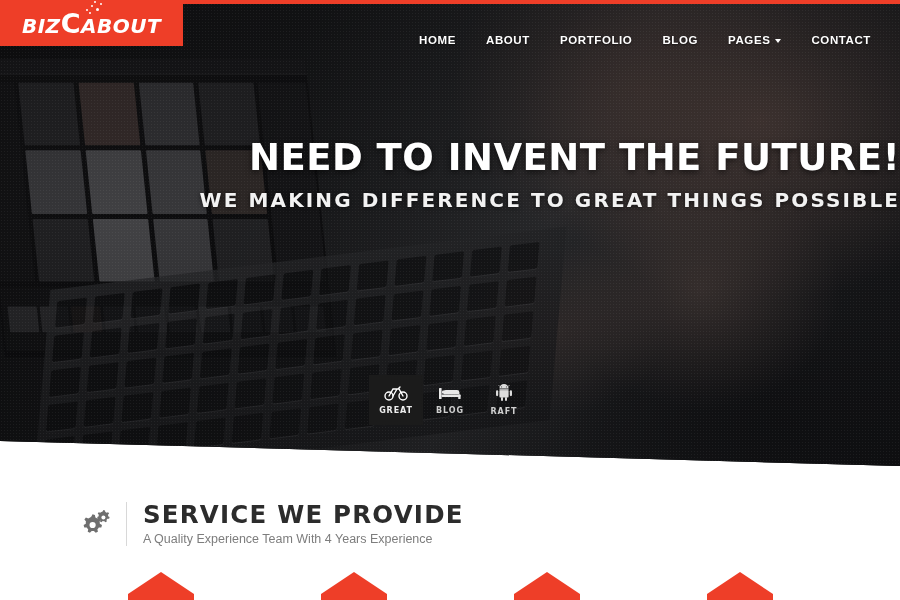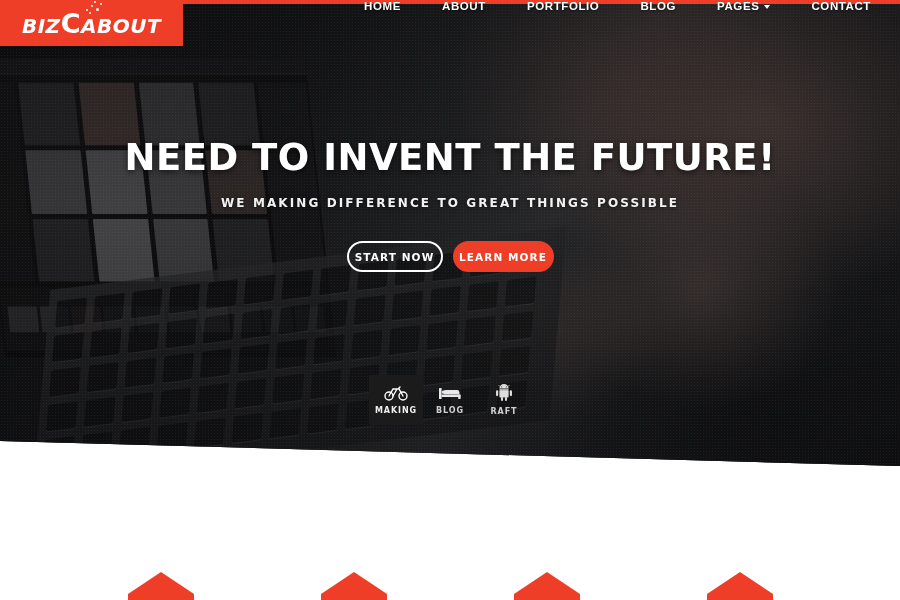--- a/index.html
+++ b/index.html
@@ -124,48 +124,48 @@
   }
   .logo-dots i:nth-child(1){ left:2px;  top:7px; }
   .logo-dots i:nth-child(2){ left:7px;  top:3px; }
   .logo-dots i:nth-child(3){ left:12px; top:6px; width:3.5px;height:3.5px; }
   .logo-dots i:nth-child(4){ left:10px; top:-1px; }
   .logo-dots i:nth-child(5){ left:16px; top:1px; }
   .logo-dots i:nth-child(6){ left:5px;  top:10px; width:2px;height:2px; }
 
   nav.mainnav {
     position:absolute; top:0; right:16px; height:46px; z-index:41;
-    display:flex; align-items:flex-start; gap:15px;
+    display:flex; align-items:flex-end; gap:4px;
   }
   nav.mainnav a {
     color:#ffffff; text-decoration:none;
     font-size:11.5px; font-weight:bold; letter-spacing:.6px;
     padding:0 13px; text-transform:uppercase;
     display:flex; align-items:center; gap:5px;
     text-shadow:0 1px 2px rgba(0,0,0,.55);
   }
   .caret {
     width:0;height:0;border-left:3.5px solid transparent;border-right:3.5px solid transparent;
     border-top:4px solid #fff; display:inline-block; margin-top:1px;
   }
 
   
   .hero-content {
     position:absolute; top:0; left:0; width:736px; height:470px; z-index:30;
-    text-align:center;
+    text-align:right;
   }
   .hero-h1 {
     position:absolute; top:136px; left:0; width:900px;
     color:#fff; font-size:37px; font-weight:bold; letter-spacing:.5px;
     font-family:"DejaVu Sans", sans-serif;
     text-shadow:0 2px 6px rgba(0,0,0,.6);
   }
   .hero-sub {
-    position:absolute; top:196px; left:0; width:900px;
-    color:#f2f2f2; font-size:12px; font-weight:bold; letter-spacing:2.1px;
+    position:absolute; top:188px; left:0; width:900px;
+    color:#f2f2f2; font-size:20px; font-weight:bold; letter-spacing:2.1px;
     font-family:"DejaVu Sans", sans-serif;
     text-shadow:0 1px 4px rgba(0,0,0,.6);
   }
   .hero-btns {
     position:absolute; top:241px; left:0; width:900px;
     display:flex; justify-content:center; gap:10px;
   }
   .btn {
     display:inline-flex; align-items:center; justify-content:center;
     height:31px; border-radius:16px; font-size:10.5px; font-weight:bold;
@@ -372,37 +372,33 @@
         <span class="caret"></span>
       </a>
     <a href="#">
         <span>CONTACT</span>
       </a>
   </nav>
 
   <div class="hero-content">
     <div class="hero-h1">NEED TO INVENT THE FUTURE!</div>
     <div class="hero-sub">WE MAKING DIFFERENCE TO GREAT THINGS POSSIBLE</div>
-    <div class="hero-btns">
-      <div class="btn btn-ghost">START NOW</div>
-      <div class="btn btn-solid">LEARN MORE</div>
-    </div>
   </div>
 
   <div class="tiles">
 
     <div class="tile active">
       <span>
         <svg width="24" height="16" viewBox="0 0 24 16" fill="none" stroke="#ffffff" stroke-width="1.4">
           <circle cx="5" cy="11" r="4"></circle>
           <circle cx="19" cy="11" r="4"></circle>
           <path d="M5 11 L9 4 L15 4 L19 11 M9 11 L13 4 M14 4 L16 2" stroke-linecap="round"></path>
         </svg>
       </span>
-      <span class="lbl">MAKING</span>
+      <span class="lbl">GREAT</span>
     </div>
 
     <div class="tile muted">
       <span>
         <svg width="24" height="16" viewBox="0 0 24 16" fill="#e8e8e8">
           <rect x="1" y="3" width="2.6" height="11" rx="0.6"></rect>
           <rect x="3.6" y="9.4" width="18.8" height="2.6" rx="0.8"></rect>
           <rect x="20.2" y="9.4" width="2.4" height="4.6" rx="0.6"></rect>
           <path d="M6 9.2 V6.6 a1.6 1.6 0 0 1 1.6 -1.6 H19 a2.4 2.4 0 0 1 2.4 2.4 V9.2 Z"></path>
           <rect x="4" y="5.6" width="4" height="3.2" rx="1.2"></rect>
@@ -423,20 +419,35 @@
           <rect x="14.8" y="6.2" width="2.2" height="6" rx="1.1"></rect>
           <rect x="6" y="13" width="2" height="4" rx="1"></rect>
           <rect x="10" y="13" width="2" height="4" rx="1"></rect>
           <path d="M3.6 1.2 L5 2.6 M14.4 1.2 L13 2.6" stroke="#dcdcdc" stroke-width="0.8"></path>
         </svg>
       </span>
       <span class="lbl">RAFT</span>
     </div>
   </div>
 
+  <div class="service-head">
+    <span class="gears">
+      <svg width="34" height="34" viewBox="0 0 34 34" fill="#6f6f6f">
+        <path d="M13.4 9.6 l1.1 -2.3 l2.4 0.6 l0.5 2.5 a6 6 0 0 1 1.9 1.1 l2.4 -0.9 l1.5 2 l-1.6 2 a6 6 0 0 1 0.2 2.2 l2.2 1.2 l-0.7 2.4 l-2.5 0.1 a6 6 0 0 1 -1.4 1.7 l0.5 2.5 l-2.2 1.1 l-1.8 -1.8 a6 6 0 0 1 -2.2 0 l-1.8 1.8 l-2.2 -1.1 l0.5 -2.5 a6 6 0 0 1 -1.4 -1.7 l-2.5 -0.1 l-0.7 -2.4 l2.2 -1.2 a6 6 0 0 1 0.2 -2.2 l-1.6 -2 l1.5 -2 l2.4 0.9 a6 6 0 0 1 1.9 -1.1 Z"></path>
+        <circle cx="14.6" cy="18" r="3.1" fill="#ffffff"></circle>
+        <path d="M24.6 4.6 l0.8 -1.5 l1.6 0.4 l0.3 1.6 a4 4 0 0 1 1.2 0.7 l1.6 -0.6 l1 1.3 l-1.1 1.3 a4 4 0 0 1 0.1 1.5 l1.5 0.8 l-0.5 1.6 l-1.7 0.1 a4 4 0 0 1 -0.9 1.1 l0.3 1.7 l-1.5 0.7 l-1.2 -1.2 a4 4 0 0 1 -1.4 0 l-1.2 1.2 l-1.5 -0.7 l0.3 -1.7 a4 4 0 0 1 -0.9 -1.1 l-1.7 -0.1 l-0.5 -1.6 l1.5 -0.8 a4 4 0 0 1 0.1 -1.5 l-1.1 -1.3 l1 -1.3 l1.6 0.6 a4 4 0 0 1 1.2 -0.7 Z"></path>
+        <circle cx="25.4" cy="10.4" r="2" fill="#ffffff"></circle>
+      </svg>
+    </span>
+    <span class="vrule"></span>
+    <span class="service-titles">
+      <div class="service-title">SERVICE WE PROVIDE</div>
+      <div class="service-sub">A Quality Experience Team With 4 Years Experience</div>
+    </span>
+  </div>
 
   <div class="cards">
     <div class="card-arrow">
         <span class="tri"></span>
         <span class="base"></span>
       </div>
     <div class="card-arrow">
         <span class="tri"></span>
         <span class="base"></span>
       </div>

